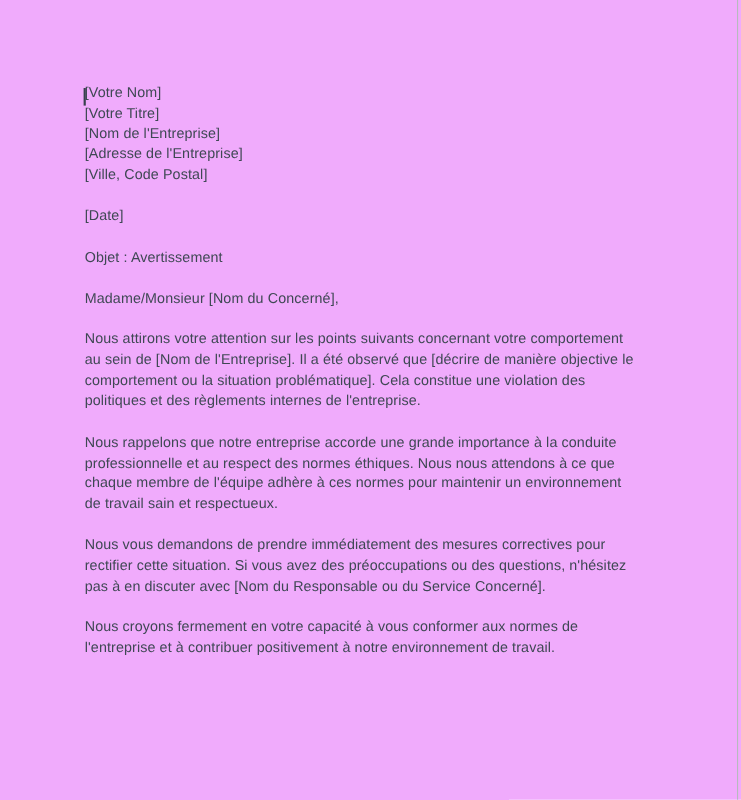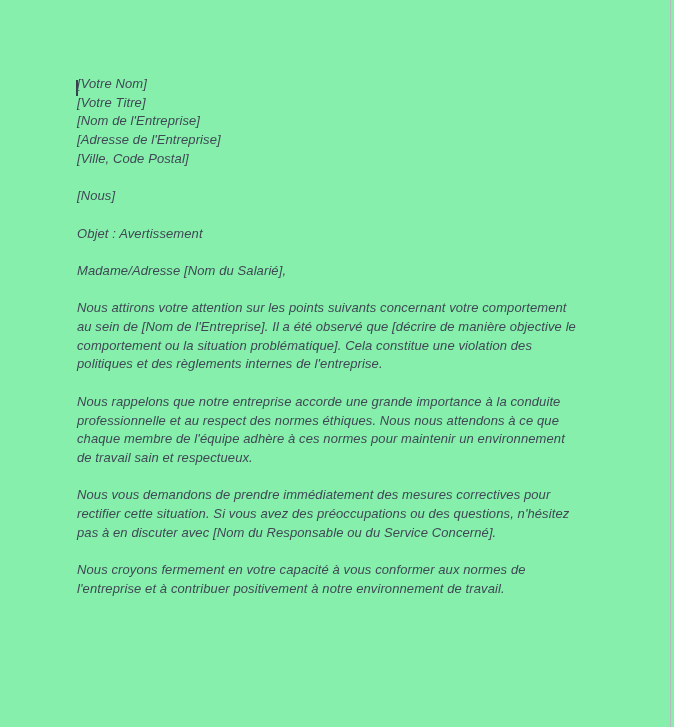--- a/index.html
+++ b/index.html
@@ -10,22 +10,21 @@
   body {
     width: 674px;
     height: 727px;
     position: relative;
     overflow: hidden;
     font-family: "Liberation Sans", "DejaVu Sans", sans-serif;
   }
   .page {
     position: absolute;
     inset: 0;
-    background: #86efac;
-    font-style: italic;
+    background: #f0abfc;
   }
   .doc {
     position: absolute;
     left: 77px;
     top: 75px;
     width: 565px;
     color: #3f4854;
     font-size: 13px;
     line-height: 18.7px;
     letter-spacing: 0.1px;
@@ -58,26 +57,26 @@
 
   <div class="caret"></div>
 
   <div class="doc">
     <p class="block">[Votre Nom]
 [Votre Titre]
 [Nom de l'Entreprise]
 [Adresse de l'Entreprise]
 [Ville, Code Postal]</p>
 
-    <p class="block">[Nous]</p>
+    <p class="block">[Date]</p>
 
 
     <p class="block">Objet : Avertissement</p>
 
-    <p class="block">Madame/Adresse [Nom du Salarié],</p>
+    <p class="block">Madame/Monsieur [Nom du Concerné],</p>
 
     <p class="block">Nous attirons votre attention sur les points suivants concernant votre comportement
 au sein de [Nom de l'Entreprise]. Il a été observé que [décrire de manière objective le
 comportement ou la situation problématique]. Cela constitue une violation des
 politiques et des règlements internes de l'entreprise.</p>
 
     <p class="block">Nous rappelons que notre entreprise accorde une grande importance à la conduite
 professionnelle et au respect des normes éthiques. Nous nous attendons à ce que
 chaque membre de l'équipe adhère à ces normes pour maintenir un environnement
 de travail sain et respectueux.</p>

